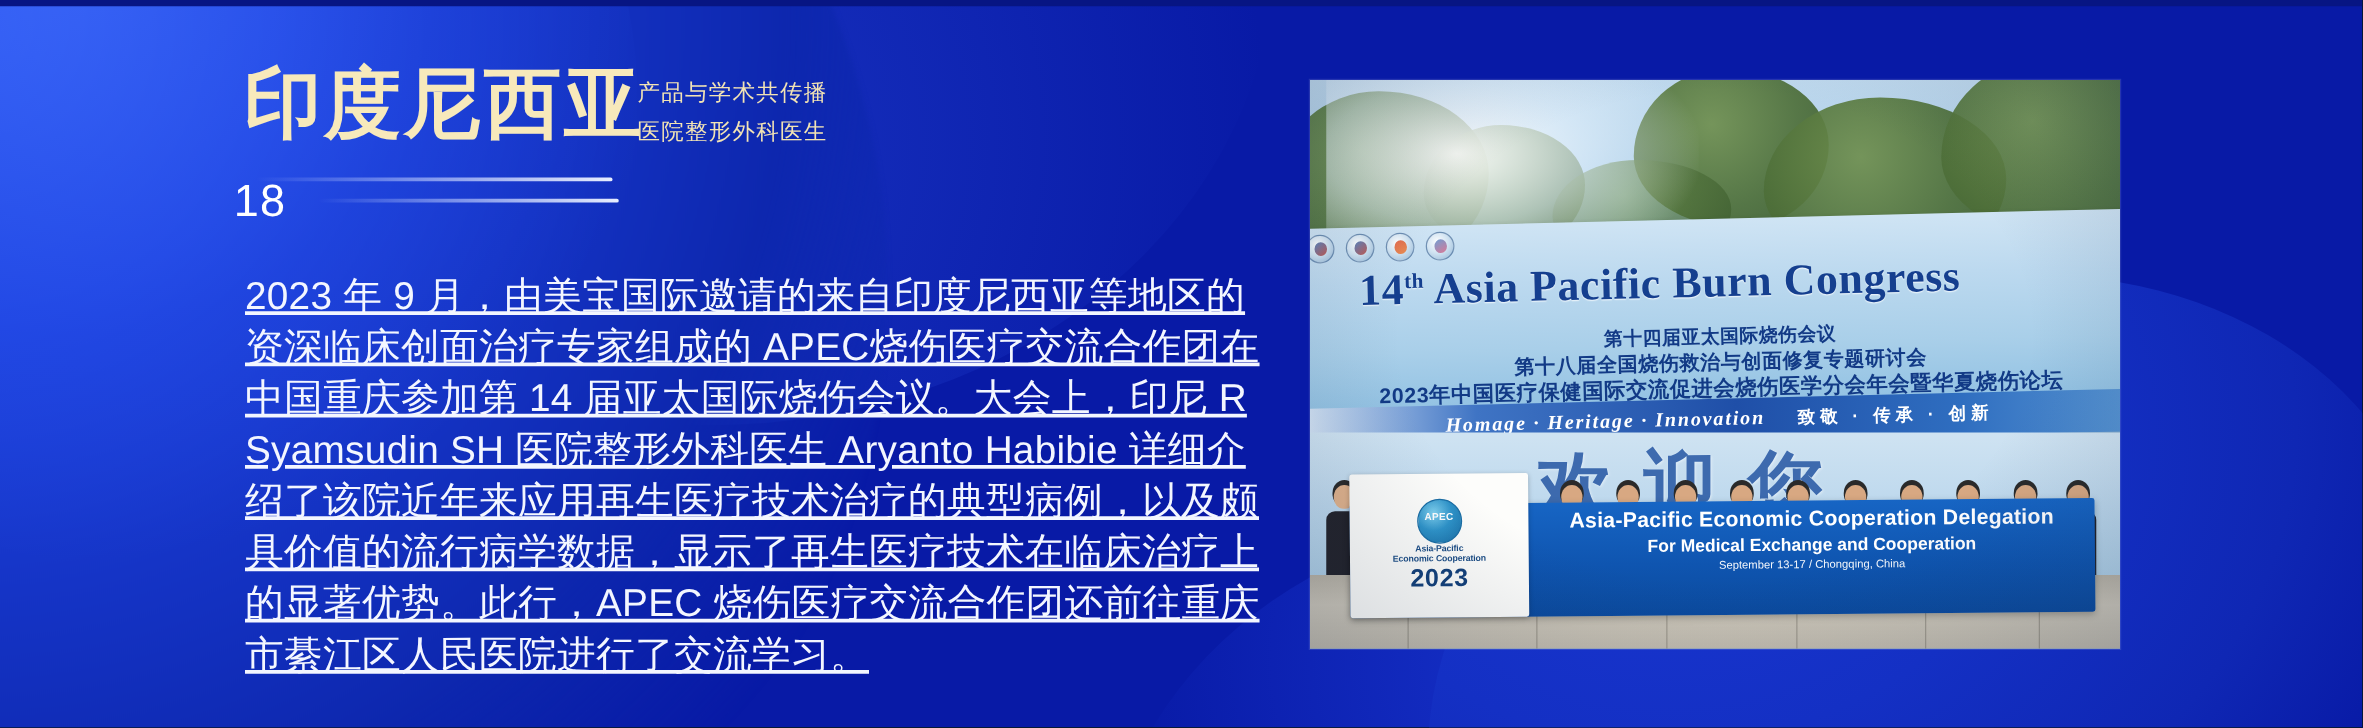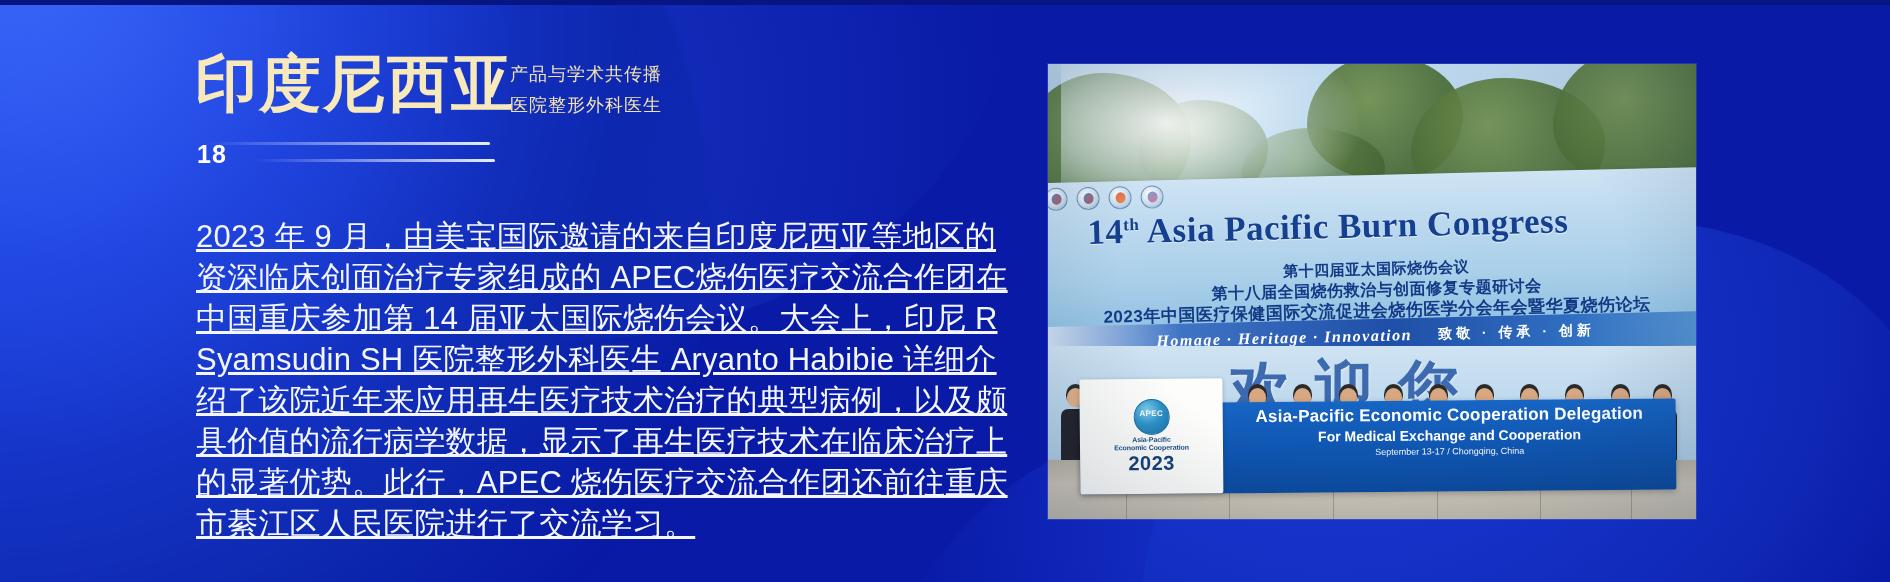--- a/index.html
+++ b/index.html
@@ -109,22 +109,22 @@
   .rule-1{
     left:205px;top:142px;width:285px;
     background:linear-gradient(90deg,rgba(190,205,255,0) 0%,rgba(200,214,255,.55) 45%,#e8eeff 100%);
   }
   .rule-2{
     left:255px;top:159px;width:240px;
     background:linear-gradient(90deg,rgba(190,205,255,0) 0%,rgba(200,214,255,.55) 45%,#e8eeff 100%);
   }
 
   .big-number{
-    position:absolute;left:197px;top:140px;
-    font-size:25px;font-weight:700;color:#ffffff;
+    position:absolute;left:187px;top:140px;
+    font-size:36px;font-weight:400;color:#ffffff;
     letter-spacing:1px;
   }
 
   .body-text{
     position:absolute;
     left:196px;top:216px;
     width:830px;
     font-size:31px;
     line-height:41px;
     color:#f3f6ff;

